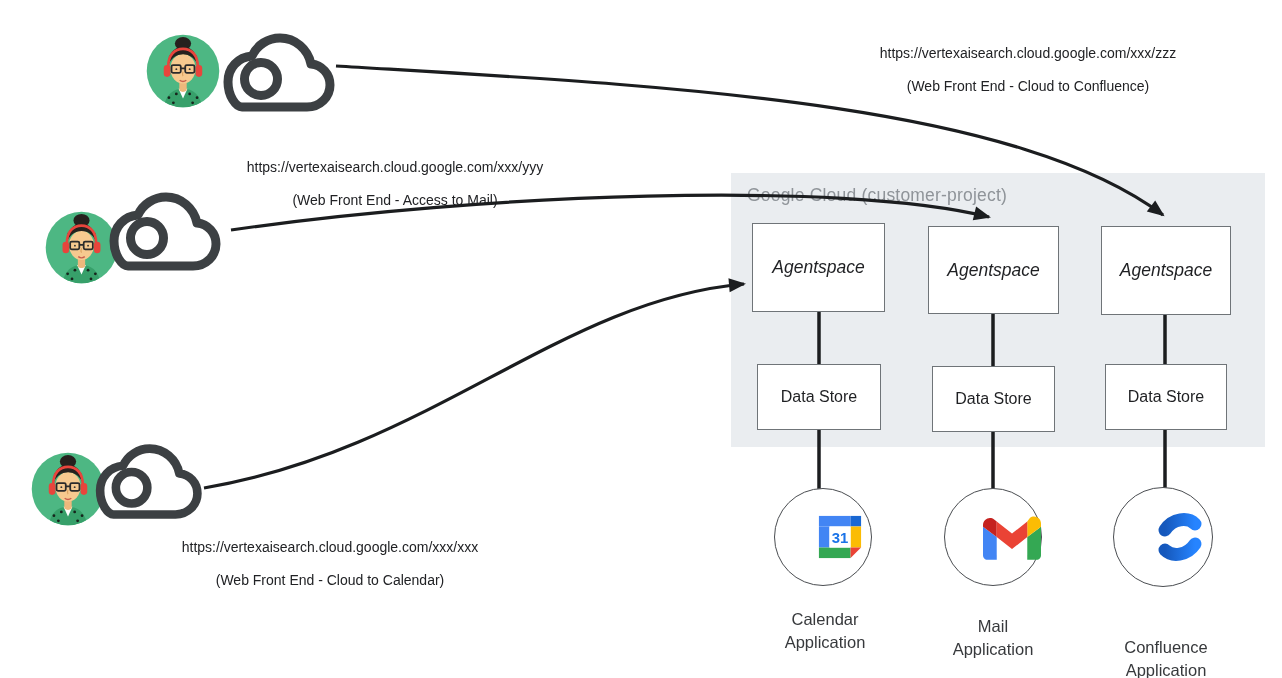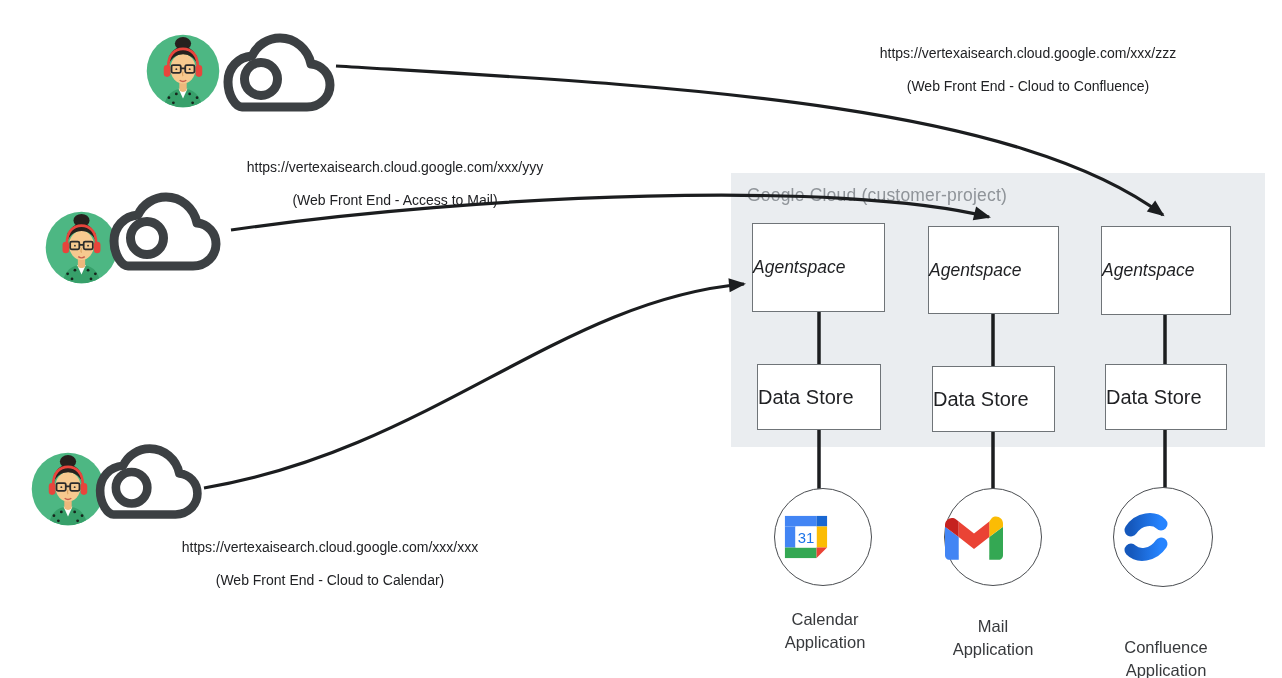--- a/index.html
+++ b/index.html
@@ -9,33 +9,33 @@
 
   
   .gcp-box{left:731px;top:173px;width:534px;height:274px;background:#eaedf0;z-index:0;}
   .gcp-title{left:747px;top:185px;font-size:17.5px;color:#8f9499;z-index:1;letter-spacing:.2px;}
 
   
   .overlay{left:0;top:0;z-index:2;pointer-events:none;}
 
   
   .node{background:#fff;border:1.6px solid #6f7478;box-sizing:border-box;
-        display:flex;align-items:center;justify-content:flex-start;z-index:5;color:#1f2023;}
+        display:flex;align-items:center;justify-content:center;z-index:5;color:#1f2023;}
   .agent{font-style:italic;font-size:17.5px;}
-  .store{font-size:20px;}
+  .store{font-size:16px;}
   .a1{left:752px;top:223px;width:133px;height:89px;}
   .a2{left:928px;top:226px;width:131px;height:88px;}
   .a3{left:1101px;top:226px;width:130px;height:89px;}
   .d1{left:757px;top:364px;width:124px;height:66px;}
   .d2{left:932px;top:366px;width:123px;height:66px;}
   .d3{left:1105px;top:364px;width:122px;height:66px;}
 
   
   .app-circle{width:98px;height:98px;border-radius:50%;background:#fff;border:1.7px solid #4a4d51;
-              box-sizing:border-box;display:flex;align-items:center;justify-content:flex-start;z-index:5;}
+              box-sizing:border-box;display:flex;align-items:center;justify-content:flex-end;z-index:5;font-weight:bold;}
   .c1{left:774px;top:488px;}
   .c2{left:944px;top:488px;}
   .c3{left:1113px;top:487px;width:100px;height:100px;}
 
   .app-label{width:170px;text-align:center;font-size:16.5px;line-height:23px;color:#37393c;z-index:5;}
   .l1{left:740px;top:608px;}
   .l2{left:908px;top:615px;}
   .l3{left:1081px;top:622px;margin-top:14px;}
 
   

